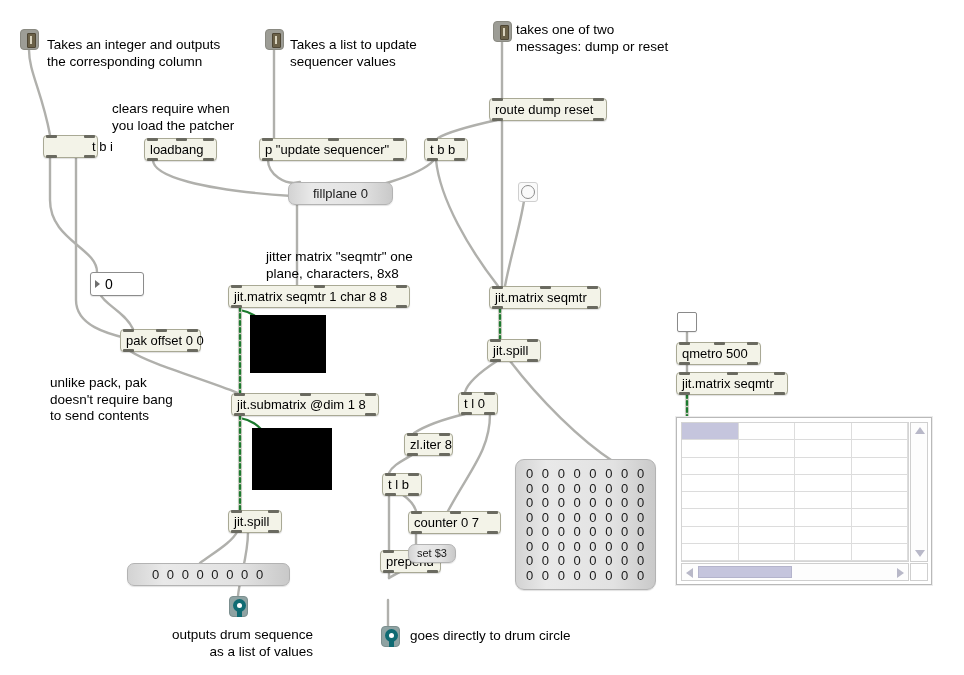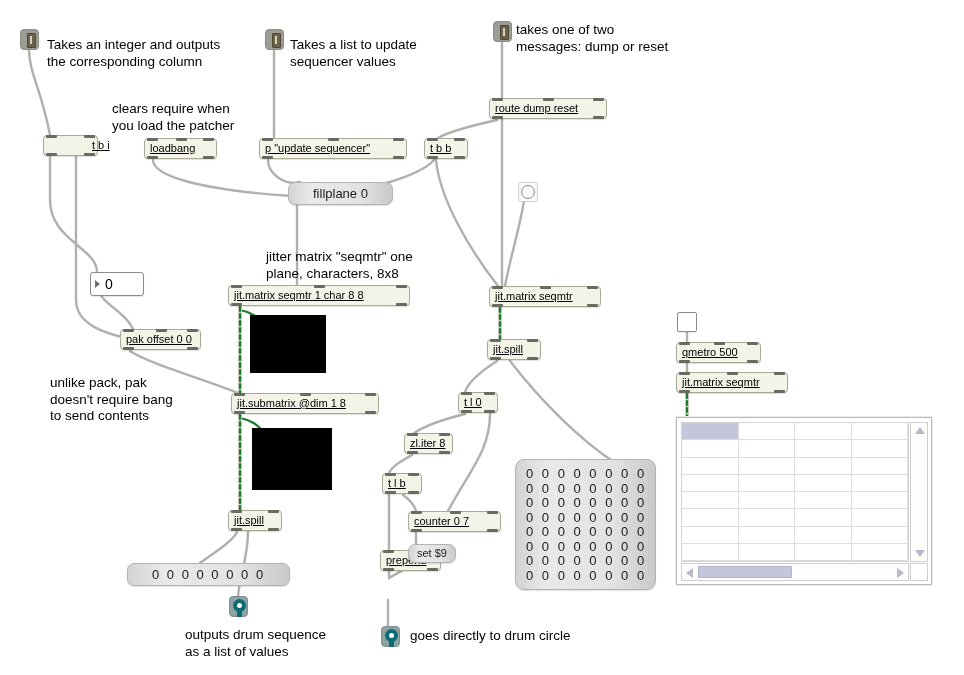--- a/index.html
+++ b/index.html
@@ -26,26 +26,25 @@
   }
 
   
   .obj {
     position: absolute;
     box-sizing: border-box;
     background: #f3f3e8;
     border: 1px solid #a9a995;
     border-radius: 4px;
     color: #000;
-    font-size: 11px;
+    font-size: 13px;
     line-height: 1;
     padding: 4px 5px 4px 5px;
     white-space: nowrap;
     box-shadow: 0 1px 1px rgba(0,0,0,0.13);
-    text-decoration: underline;
   }
   
   .obj::before, .obj::after {
     content: "";
     position: absolute;
     height: 3px;
     width: 11px;
     background: #6a6a60;
     border-radius: 1px;
   }
@@ -361,21 +360,21 @@
 sequencer values</div>
   <div class="cmt" style="left:516px;top:22px;">takes one of two
 messages: dump or reset</div>
   <div class="cmt" style="left:112px;top:101px;">clears require when
 you load the patcher</div>
   <div class="cmt" style="left:266px;top:249px;">jitter matrix "seqmtr" one
 plane, characters, 8x8</div>
   <div class="cmt" style="left:50px;top:375px;">unlike pack, pak
 doesn't require bang
 to send contents</div>
-  <div class="cmt" style="left:185px;top:627px;">outputs drum sequence
+  <div class="cmt" style="left:172px;top:627px;text-align:right;">outputs drum sequence
 as a list of values</div>
   <div class="cmt" style="left:410px;top:628px;">goes directly to drum circle</div>
 
   <div class="obj" style="left:43px;top:135px;width:40px;padding-left:48px;">t b i<span class="nub t r"></span><span class="nub b r"></span></div>
   <div class="obj" style="left:144px;top:138px;width:73px;">loadbang<span class="nub t r"></span><span class="nub b r"></span><span class="nub t m"></span></div>
   <div class="obj" style="left:259px;top:138px;width:148px;">p "update sequencer"<span class="nub t r"></span><span class="nub b r"></span><span class="nub t m"></span></div>
   <div class="obj" style="left:424px;top:138px;width:44px;">t b b<span class="nub t r"></span><span class="nub b r"></span></div>
   <div class="obj" style="left:489px;top:98px;width:118px;">route dump reset<span class="nub t r"></span><span class="nub b r"></span><span class="nub t m"></span></div>
   <div class="obj" style="left:228px;top:285px;width:182px;">jit.matrix seqmtr 1 char 8 8<span class="nub t r"></span><span class="nub b r"></span><span class="nub t m"></span></div>
   <div class="obj" style="left:231px;top:393px;width:148px;">jit.submatrix @dim 1 8<span class="nub t r"></span><span class="nub b r"></span><span class="nub t m"></span></div>
@@ -385,21 +384,21 @@
   <div class="obj" style="left:487px;top:339px;width:54px;">jit.spill<span class="nub t r"></span><span class="nub b r"></span></div>
   <div class="obj" style="left:458px;top:392px;width:40px;">t l 0<span class="nub t r"></span><span class="nub b r"></span></div>
   <div class="obj" style="left:404px;top:433px;width:49px;">zl.iter 8<span class="nub t r"></span><span class="nub b r"></span></div>
   <div class="obj" style="left:382px;top:473px;width:40px;">t l b<span class="nub t r"></span><span class="nub b r"></span></div>
   <div class="obj" style="left:408px;top:511px;width:93px;">counter 0 7<span class="nub t r"></span><span class="nub b r"></span><span class="nub t m"></span></div>
   <div class="obj" style="left:380px;top:550px;width:61px;">prepend<span class="nub t r"></span><span class="nub b r"></span></div>
   <div class="obj" style="left:676px;top:342px;width:85px;">qmetro 500<span class="nub t r"></span><span class="nub b r"></span><span class="nub t m"></span></div>
   <div class="obj" style="left:676px;top:372px;width:112px;">jit.matrix seqmtr<span class="nub t r"></span><span class="nub b r"></span><span class="nub t m"></span></div>
 
   <div class="msg" style="left:288px;top:182px;">fillplane 0</div>
-  <div class="msg" style="left:408px;top:544px;font-size:11px;padding:3px 8px;">set $9</div>
+  <div class="msg" style="left:408px;top:544px;font-size:11px;padding:3px 8px;">set $3</div>
   <div class="msg" style="left:127px;top:563px;letter-spacing:2px;">0 0 0 0 0 0 0 0</div>
   <div class="msg grid" style="left:515px;top:459px;">0 0 0 0 0 0 0 0
 0 0 0 0 0 0 0 0
 0 0 0 0 0 0 0 0
 0 0 0 0 0 0 0 0
 0 0 0 0 0 0 0 0
 0 0 0 0 0 0 0 0
 0 0 0 0 0 0 0 0
 0 0 0 0 0 0 0 0</div>
 

